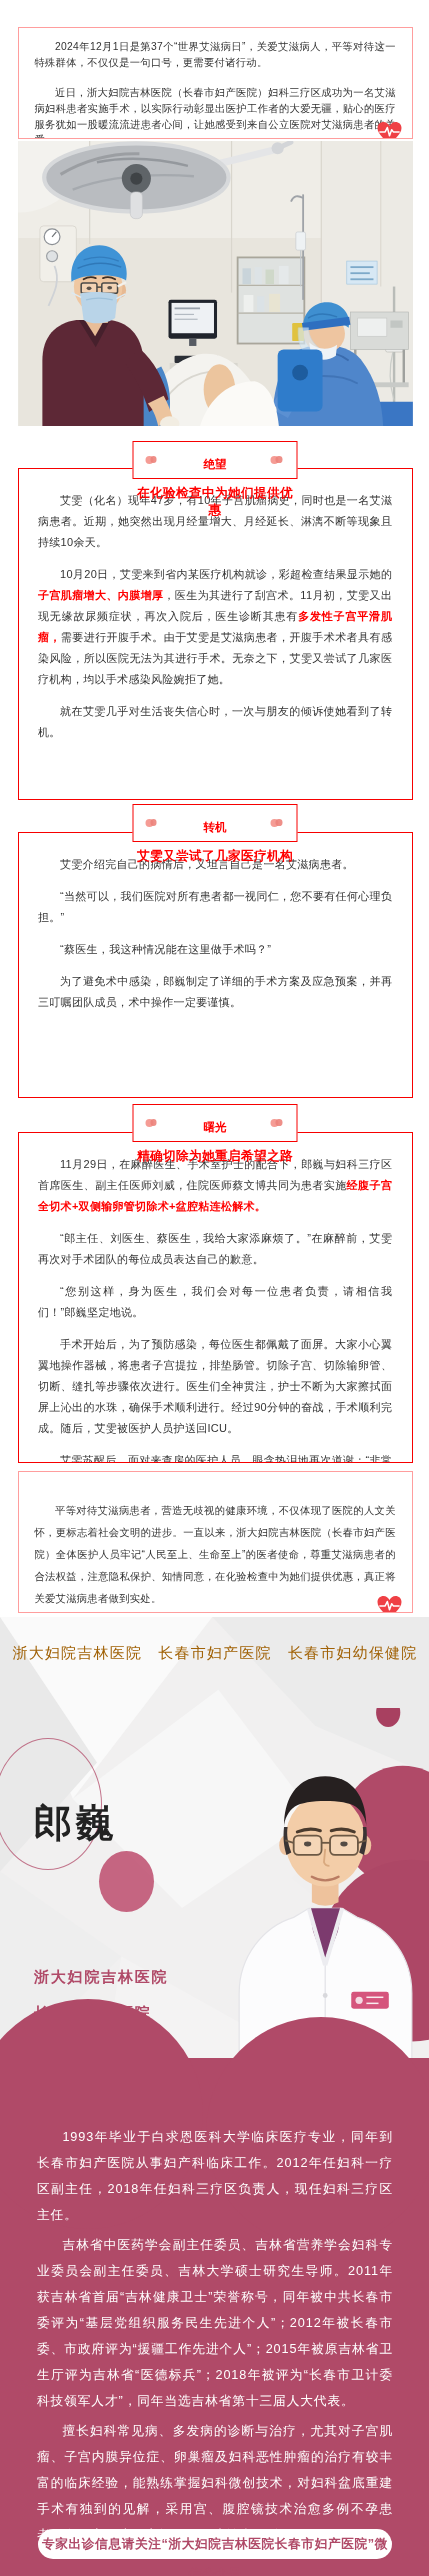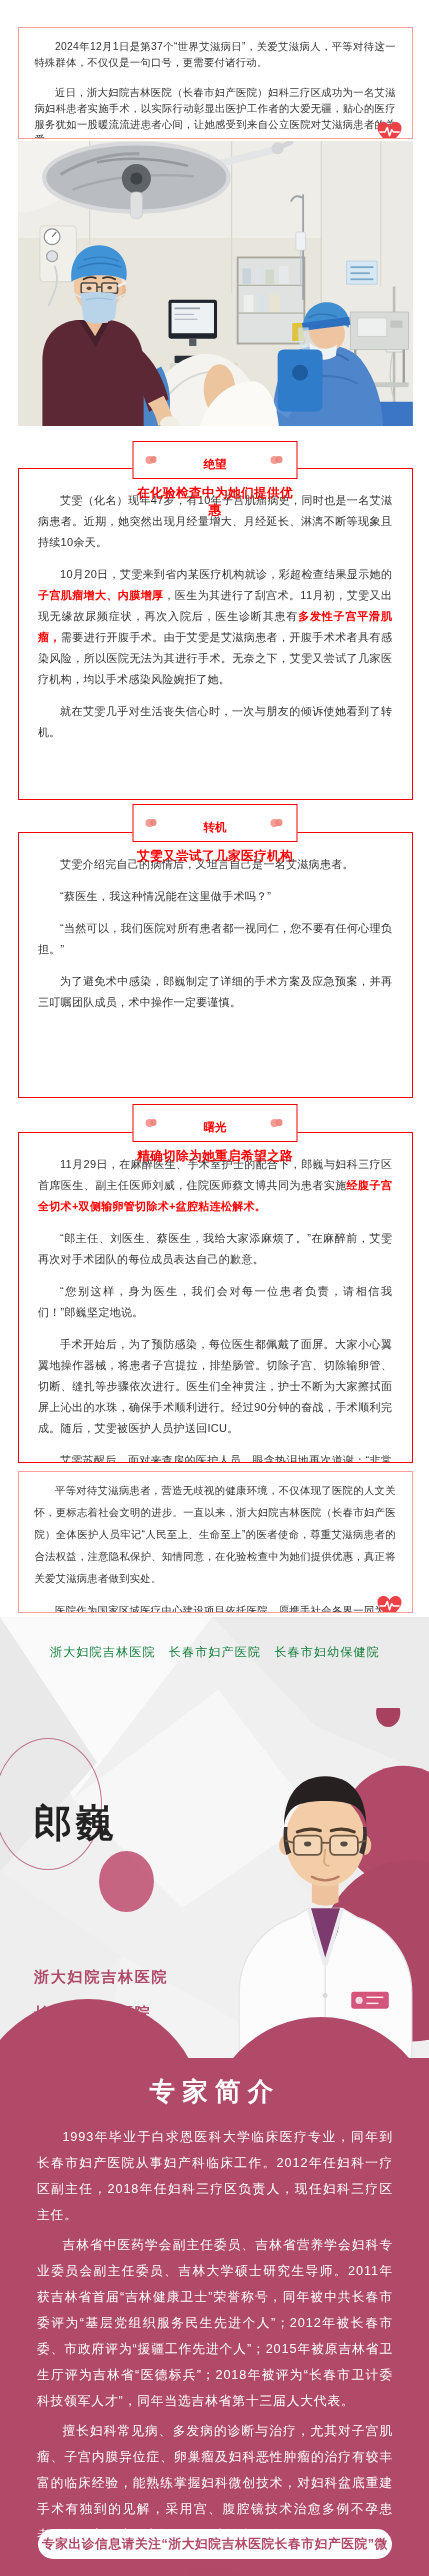--- a/index.html
+++ b/index.html
@@ -4,21 +4,21 @@
 <style>
   html,body{margin:0;padding:0;background:#fff;}
   #page{position:relative;width:430px;height:2576px;background:#fff;overflow:hidden;
         font-family:"Liberation Sans",sans-serif;color:#333;}
   
   .pinkbox{position:absolute;left:17.6px;width:395px;box-sizing:border-box;
            border:1.8px solid #ff9d9d;background:#fff;padding:11px 15.8px 0 15.8px;overflow:hidden;}
   .pinkbox p{margin:0 0 14.5px 0;font-size:10.3px;line-height:15.8px;text-indent:2em;
              text-align:justify;letter-spacing:0.3px;color:#333;}
   #intro-box{top:27px;height:112px;}
-  #summary-box{top:1471px;height:142px;padding-top:8px;}
+  #summary-box{top:1471px;height:142px;padding-top:28px;}
   #summary-box p{line-height:22px;margin-bottom:9.7px;}
   .heart-badge{position:absolute;right:8.5px;bottom:-7.3px;width:27px;height:24px;z-index:4;}
   
   #photo-wrap{position:absolute;top:141px;left:17.6px;width:395px;height:285px;overflow:hidden;}
   
   .sec-hdr{position:absolute;left:50%;transform:translateX(-50%);width:165px;height:38px;
            box-sizing:border-box;border:1.2px solid #f70000;background:#fff;z-index:2;
            text-align:center;padding-top:3px;}
   .sec-hdr .t{margin:12px;font-size:11.5px;line-height:15.8px;font-weight:bold;color:#ff0000;}
   .sec-hdr .s{margin:0;font-size:12.7px;line-height:17px;font-weight:bold;color:#ff0000;letter-spacing:0.3px;}
@@ -31,21 +31,21 @@
   .sec-body p{margin:0 0 11px 0;font-size:11px;line-height:21px;text-indent:2em;text-align:justify;
               letter-spacing:0.3px;color:#333;}
   .em{color:#ff0000;font-weight:bold;margin-top:21px;}
   #sec1-hdr{top:441px}#sec1-body{top:468px;height:332px;}
   #sec2-hdr{top:804px}#sec2-body{top:832px;height:266px;}
   #sec3-hdr{top:1104px}#sec3-body{top:1132px;height:331px;}
   
   #expert-card{position:absolute;top:1617px;left:0;width:430px;height:959px;overflow:hidden;background:#f1f0f0;}
   #facet-bg{position:absolute;left:0;top:0;width:430px;height:959px;z-index:0;}
   .expert-hospitals{position:absolute;top:27px;left:0;width:100%;text-align:center;z-index:1;
-                    font-size:12px;font-weight:500;color:#15803d;letter-spacing:1.2px;}
+                    font-size:15px;font-weight:500;color:#a16207;letter-spacing:1.2px;}
   .ring{position:absolute;left:-6px;top:121px;width:106px;height:130px;border:1.2px solid rgba(178,74,104,.75);
         border-radius:50%;z-index:1;}
   .blob-small{position:absolute;left:99px;top:234px;width:55px;height:61px;border-radius:50%;
               background:#c05574;opacity:.9;z-index:1;}
   .expert-name{position:absolute;left:34px;top:181px;z-index:2;font-size:38px;font-weight:bold;
                color:#222;letter-spacing:3.6px;}
   .expert-titles{position:absolute;left:34px;top:296px;z-index:2;font-size:15px;font-weight:bold;
                  color:#b04a68;line-height:36px;letter-spacing:1.8px;margin-top:46px;}
   #doctor-portrait{position:absolute;right:0;top:91px;width:209px;height:352px;z-index:2;}
   .bio-panel{position:absolute;left:0;top:441px;width:430px;height:518px;background:#b04a68;z-index:3;}
@@ -241,22 +241,22 @@
   </div>
 
   <div class="sec-hdr" id="sec2-hdr">
     <i class="dots dl"></i>
     <i class="dots dr"></i>
     <p class="t">转机</p>
     <p class="s">艾雯又尝试了几家医疗机构</p>
   </div>
   <div class="sec-body" id="sec2-body">
     <p><span>艾雯介绍完自己的病情后，又坦言自己是一名艾滋病患者。</span></p>
+    <p><span>“当然可以，我们医院对所有患者都一视同仁，您不要有任何心理负担。”</span></p>
     <p><span>“蔡医生，我这种情况能在这里做手术吗？”</span></p>
-    <p><span>“当然可以，我们医院对所有患者都一视同仁，您不要有任何心理负担。”</span></p>
     <p><span>为了避免术中感染，郎巍制定了详细的手术方案及应急预案，并再三叮嘱团队成员，术中操作一定要谨慎。</span></p>
   </div>
 
   <div class="sec-hdr" id="sec3-hdr">
     <i class="dots dl"></i>
     <i class="dots dr"></i>
     <p class="t">曙光</p>
     <p class="s">精确切除为她重启希望之路</p>
   </div>
   <div class="sec-body" id="sec3-body">
@@ -329,21 +329,20 @@
         <rect x="180" y="210" width="46" height="32" rx="8" fill="#ffffff" opacity=".18"></rect>
         <rect x="180" y="210" width="46" height="32" rx="8" fill="none" stroke="#6b5844" stroke-width="3"></rect>
         <line x1="166" y1="222" x2="180" y2="222" stroke="#6b5844" stroke-width="3"></line>
         <line x1="120" y1="222" x2="106" y2="218" stroke="#6b5844" stroke-width="3"></line>
         <line x1="226" y1="222" x2="240" y2="218" stroke="#6b5844" stroke-width="3"></line>
       </g>
       <path d="M172,232 L170,254 q2,6 9,6" stroke="#d9a97f" stroke-width="3" fill="none"></path>
       <path d="M150,278 q22,12 44,0" stroke="#b97c63" stroke-width="4" fill="none" stroke-linecap="round"></path>
     </svg>
     <div class="bio-panel">
-      <p class="bio-title">专家简介</p>
       <div class="bio-text">
         <p>1993年毕业于白求恩医科大学临床医疗专业，同年到长春市妇产医院从事妇产科临床工作。2012年任妇科一疗区副主任，2018年任妇科三疗区负责人，现任妇科三疗区主任。</p>
         <p>吉林省中医药学会副主任委员、吉林省营养学会妇科专业委员会副主任委员、吉林大学硕士研究生导师。2011年获吉林省首届“吉林健康卫士”荣誉称号，同年被中共长春市委评为“基层党组织服务民生先进个人”；2012年被长春市委、市政府评为“援疆工作先进个人”；2015年被原吉林省卫生厅评为吉林省“医德标兵”；2018年被评为“长春市卫计委科技领军人才”，同年当选吉林省第十三届人大代表。</p>
         <p>擅长妇科常见病、多发病的诊断与治疗，尤其对子宫肌瘤、子宫内膜异位症、卵巢瘤及妇科恶性肿瘤的治疗有较丰富的临床经验，能熟练掌握妇科微创技术，对妇科盆底重建手术有独到的见解，采用宫、腹腔镜技术治愈多例不孕患者。在国家、省、市级刊物发表论文20余篇。</p>
       </div>
       <div class="bio-pill">专家出诊信息请关注“浙大妇院吉林医院长春市妇产医院”微信公众号</div>
     </div>
   </div>
 
 </div>

